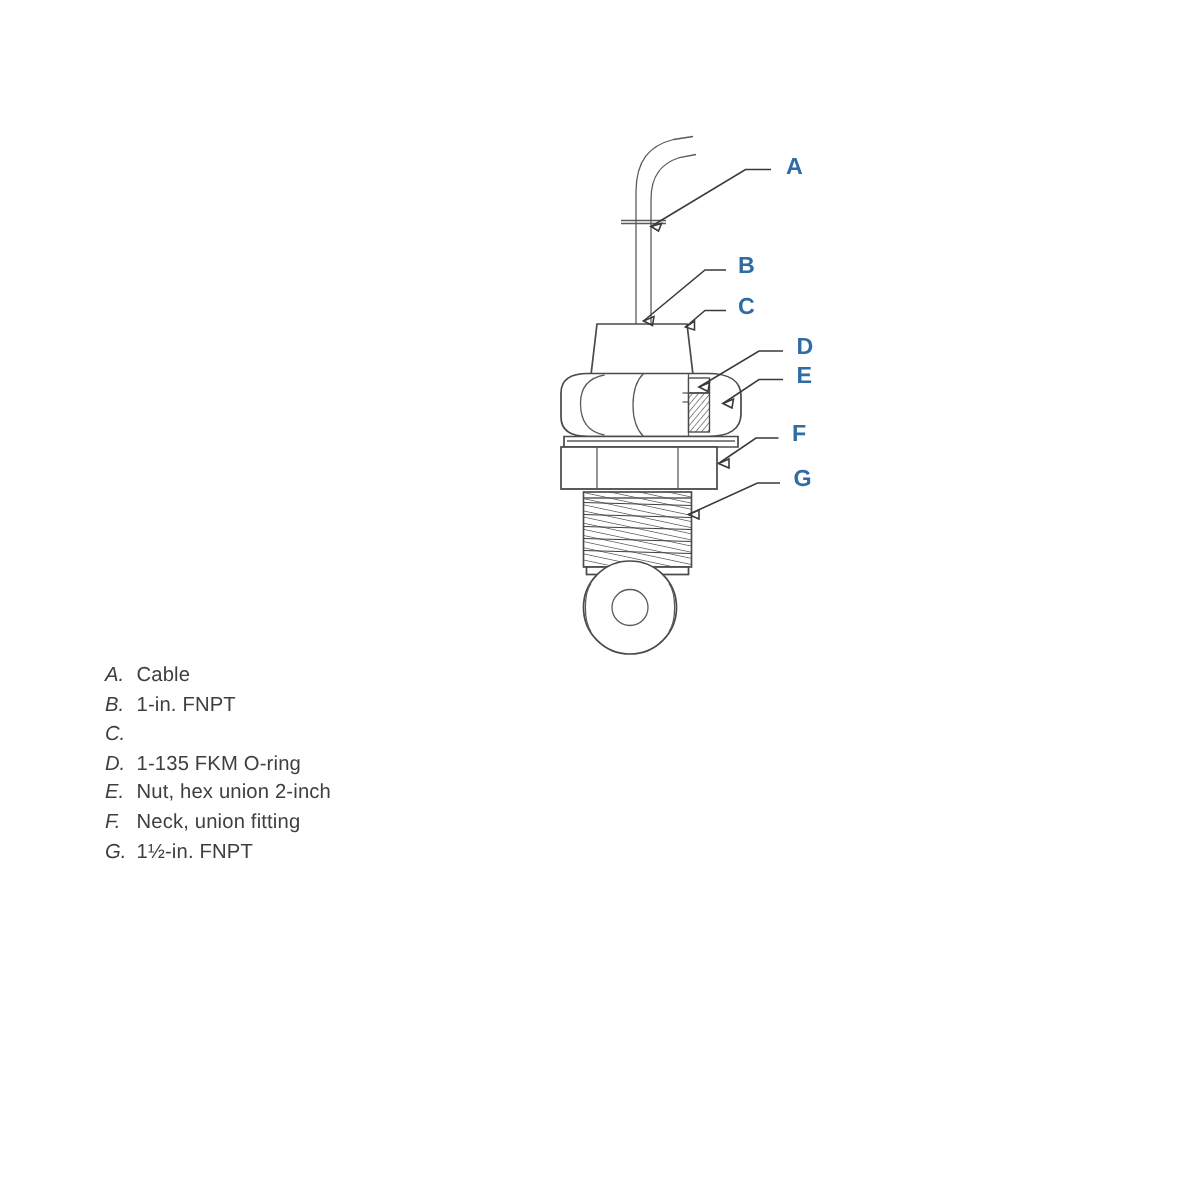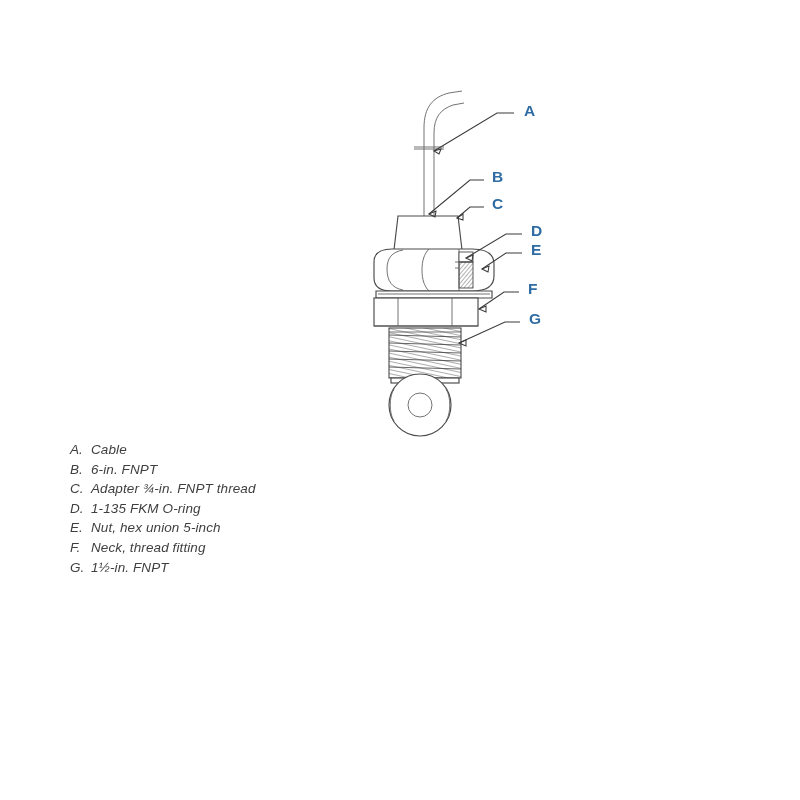--- a/index.html
+++ b/index.html
@@ -47,21 +47,20 @@
   .legend-letter {
     width: 21px;
     flex: 0 0 21px;
     font-family: "Liberation Sans", sans-serif;
     font-style: italic;
     font-size: 13.5px;
     color: #3f3f3f;
   }
   .legend-text {
     font-family: "Liberation Sans", sans-serif;
-    font-style: italic;
     font-size: 13.5px;
     color: #3f3f3f;
     letter-spacing: 0.1px;
   }
   .callout-letter {
     font-family: "Liberation Sans", sans-serif;
     font-weight: bold;
     font-size: 15.5px;
     fill: #2f6ca3;
   }
@@ -206,37 +205,36 @@
     </g>
   </svg>
 
   <div class="legend">
     <div class="legend-row">
       <span class="legend-letter">A.</span>
       <span class="legend-text">Cable</span>
     </div>
     <div class="legend-row">
       <span class="legend-letter">B.</span>
-      <span class="legend-text">6-in. FNPT</span>
+      <span class="legend-text">1-in. FNPT</span>
     </div>
     <div class="legend-row">
       <span class="legend-letter">C.</span>
-      <span class="legend-text">Adapter ¾-in. FNPT thread</span>
     </div>
     <div class="legend-row">
       <span class="legend-letter">D.</span>
       <span class="legend-text">1-135 FKM O-ring</span>
     </div>
     <div class="legend-row">
       <span class="legend-letter">E.</span>
-      <span class="legend-text">Nut, hex union 5-inch</span>
+      <span class="legend-text">Nut, hex union 2-inch</span>
     </div>
     <div class="legend-row">
       <span class="legend-letter">F.</span>
-      <span class="legend-text">Neck, thread fitting</span>
+      <span class="legend-text">Neck, union fitting</span>
     </div>
     <div class="legend-row">
       <span class="legend-letter">G.</span>
       <span class="legend-text">1½-in. FNPT</span>
     </div>
   </div>
 
 </div>
 
 </body></html>

